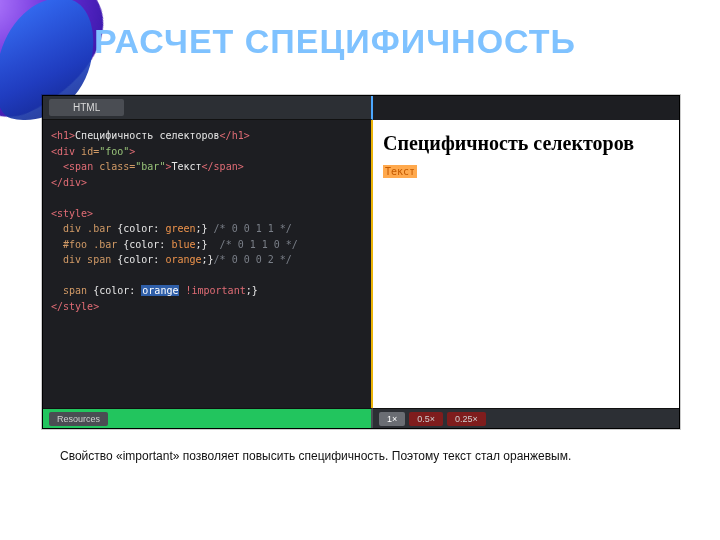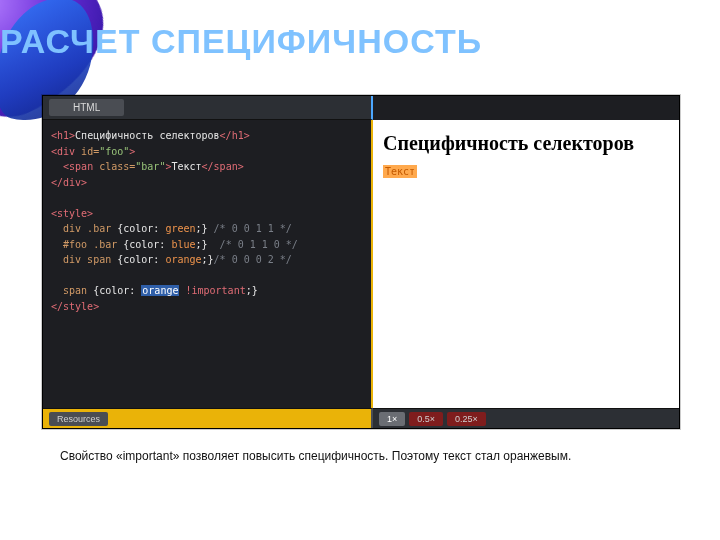--- a/index.html
+++ b/index.html
@@ -38,21 +38,21 @@
     background: linear-gradient(140deg, #2f7bff 0%, #1a3fbf 60%, #0d1f7a 100%);
     transform: rotate(15deg);
     opacity: 0.9;
   }
 
   .title {
     position: absolute;
     top: 22px;
     left: 0;
     width: 576px;
-    text-align: left;
+    text-align: right;
     font-size: 34px;
     font-weight: 700;
     color: #7fc2ff;
     letter-spacing: 1px;
   }
 
   
   .pen {
     position: absolute;
     top: 95px;
@@ -128,21 +128,21 @@
     display: inline-block;
     background: #ffa94d;
     color: #c55a00;
     font-family: monospace;
     font-size: 10px;
     padding: 1px 2px;
   }
 
   .footer-left {
     grid-column: 1; grid-row: 3;
-    background: #eab308;
+    background: #22c55e;
     border-right: 2px solid #4a4d53;
     border-top: 1px solid #111;
     display: flex;
     align-items: center;
     padding-left: 6px;
   }
   .footer-left .pill {
     background: #4a4d53;
     color: #d0d0d0;
     padding: 2px 8px;

